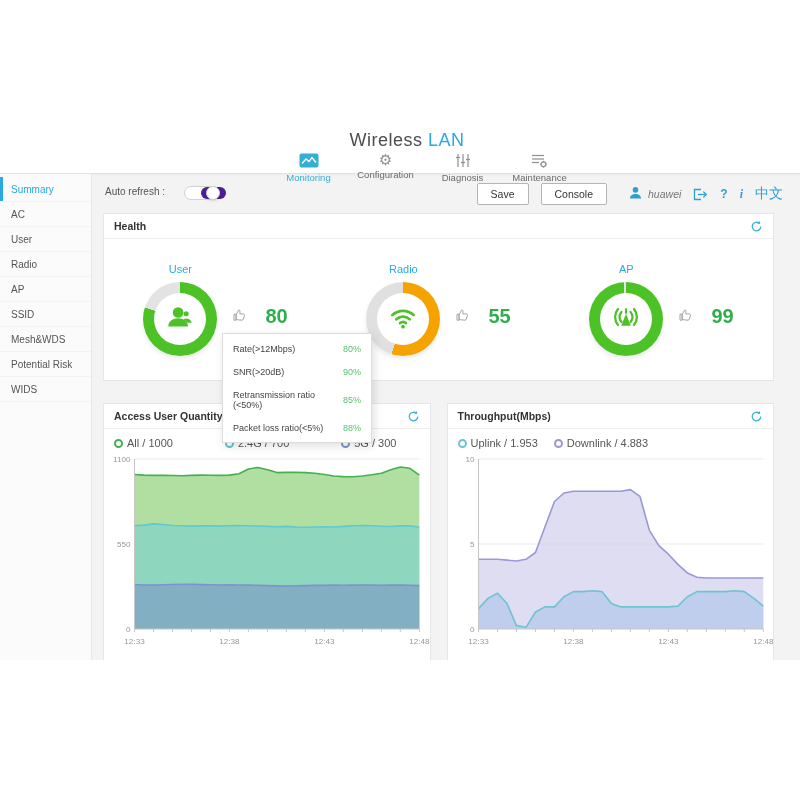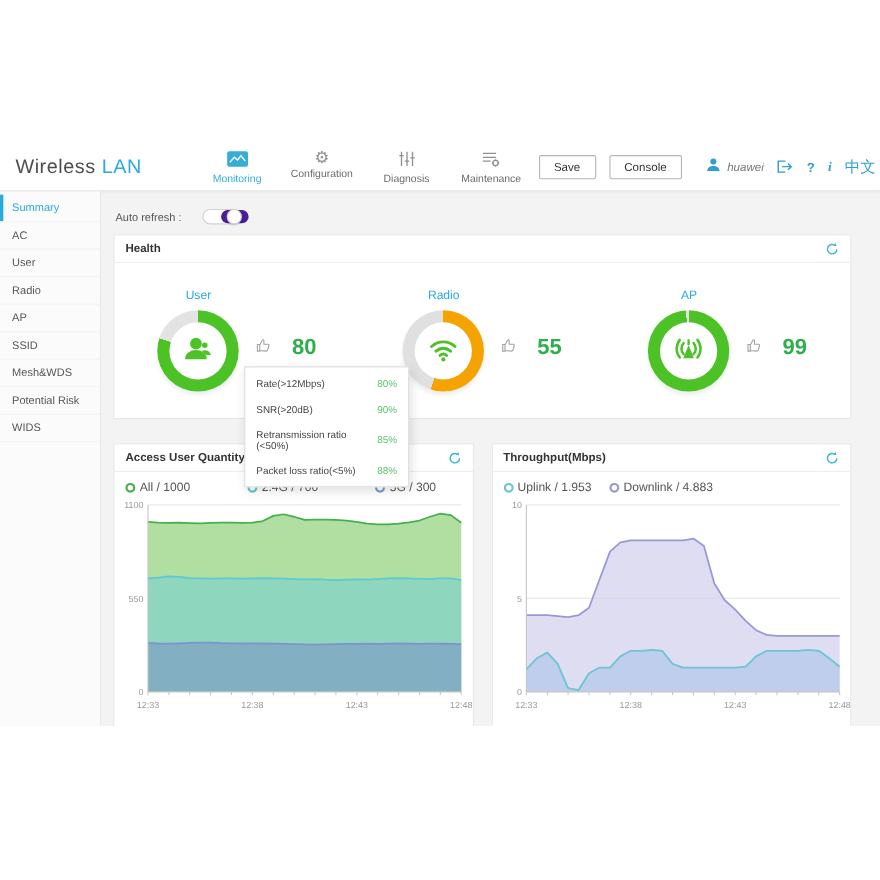--- a/index.html
+++ b/index.html
@@ -1,43 +1,43 @@
 <!DOCTYPE html>
 <html><head>
 <meta charset="utf-8">
 <style>
   * { box-sizing: border-box; margin: 0; padding: 0; }
   body { background:#fff; font-family:"Liberation Sans", sans-serif; width:800px; }
   .app { position:relative; width:800px; height:530px; margin-top:130px; background:#f3f3f3; }
 
   
-  .header { height:44px; background:#fff; border-bottom:1px solid #e2e2e2; display:flex; align-items:center; box-shadow:0 1px 2px rgba(0,0,0,.04); }
+  .header { height:44px; background:#fff; border-bottom:1px solid #e2e2e2; display:flex; align-items:center; box-shadow:0 1px 2px rgba(0,0,0,.04);flex-direction:column; }
   .logo { margin-left:14px; font-size:18px; color:#4d4d4d; letter-spacing:.5px; white-space:nowrap; }
   .logo .accent { color:#29aae1; }
   .nav { display:flex; margin-left:48px; }
   .nav-item { width:77px; display:flex; flex-direction:column; align-items:center; gap:2px; font-size:9.5px; color:#6a6a6a; cursor:pointer; padding-top:2px; }
   .nav-item.active { color:#35aed6; }
   .gear-glyph { font-size:15px; line-height:14px; color:#8f8f8f; }
-  .header-right { margin-left:auto; display:flex; align-items:center; gap:12px; margin-right:4px; }
+  .header-right { margin-left:auto; display:flex; align-items:center; gap:12px; margin-right:17px; }
   .btn { background:#fff; border:1px solid #b5b5b5; border-radius:2px; font-size:10.5px; color:#333; padding:4px 13px; cursor:pointer; font-family:inherit; }
   .user-group { display:flex; align-items:center; gap:6px; margin-left:10px; }
   .user-name { font-size:10.5px; color:#777;font-style:italic; }
   .hicon { color:#2e9fd0; font-size:12px; font-weight:bold; cursor:pointer; }
   .hicon.serif { font-family:"Liberation Serif", serif; font-style:italic; }
   .lang { font-size:14px; color:#2e9fd0; cursor:pointer; }
 
   
   .body { display:flex; height:486px; }
   .sidebar { width:92px; background:#fbfbfb; border-right:1px solid #e7e7e7; padding-top:3px; flex-shrink:0; }
   .side-item { position:relative; height:25px; line-height:25px; padding-left:11px; font-size:10px; color:#555; cursor:pointer; border-bottom:1px solid #f3f3f3; }
   .side-item.active { color:#29aae1; }
   .side-item.active::before { content:''; position:absolute; left:0; top:0; width:3px; height:100%; background:#29aae1; }
 
   .main { flex:1; padding:10px 26px 0 11px; }
-  .autorow { display:flex; align-items:flex-end; gap:19px; font-size:10px; color:#555; height:18px; margin:2px 0 9px 2px; }
+  .autorow { display:flex; align-items:flex-start; gap:19px; font-size:10px; color:#555; height:18px; margin:2px 0 9px 2px; }
   .toggle { position:relative; width:36px; height:14px; border-radius:7px; background:#fff; border:1px solid #d2d2d2; cursor:pointer; }
   .toggle-track { position:absolute; left:16px; top:0; height:12px; width:25px; border-radius:6px; background:#4c1d95; color:#fff; font-size:7.5px; text-align:center; line-height:12px; }
   .toggle-knob { position:absolute; right:-1px; top:-1px; width:14px; height:14px; border-radius:50%; background:#fff; border:1px solid #cfcfcf; box-shadow:0 1px 2px rgba(0,0,0,.15); }
 
   .panel { background:#fff; border:1px solid #e6e6e6; }
   .panel-header { height:25px; display:flex; align-items:center; justify-content:space-between; padding:0 10px; border-bottom:1px solid #ededed; }
   .panel-title { font-size:10.5px; font-weight:bold; color:#333; }
   .refresh { cursor:pointer; display:flex; align-items:center; }
 
   

